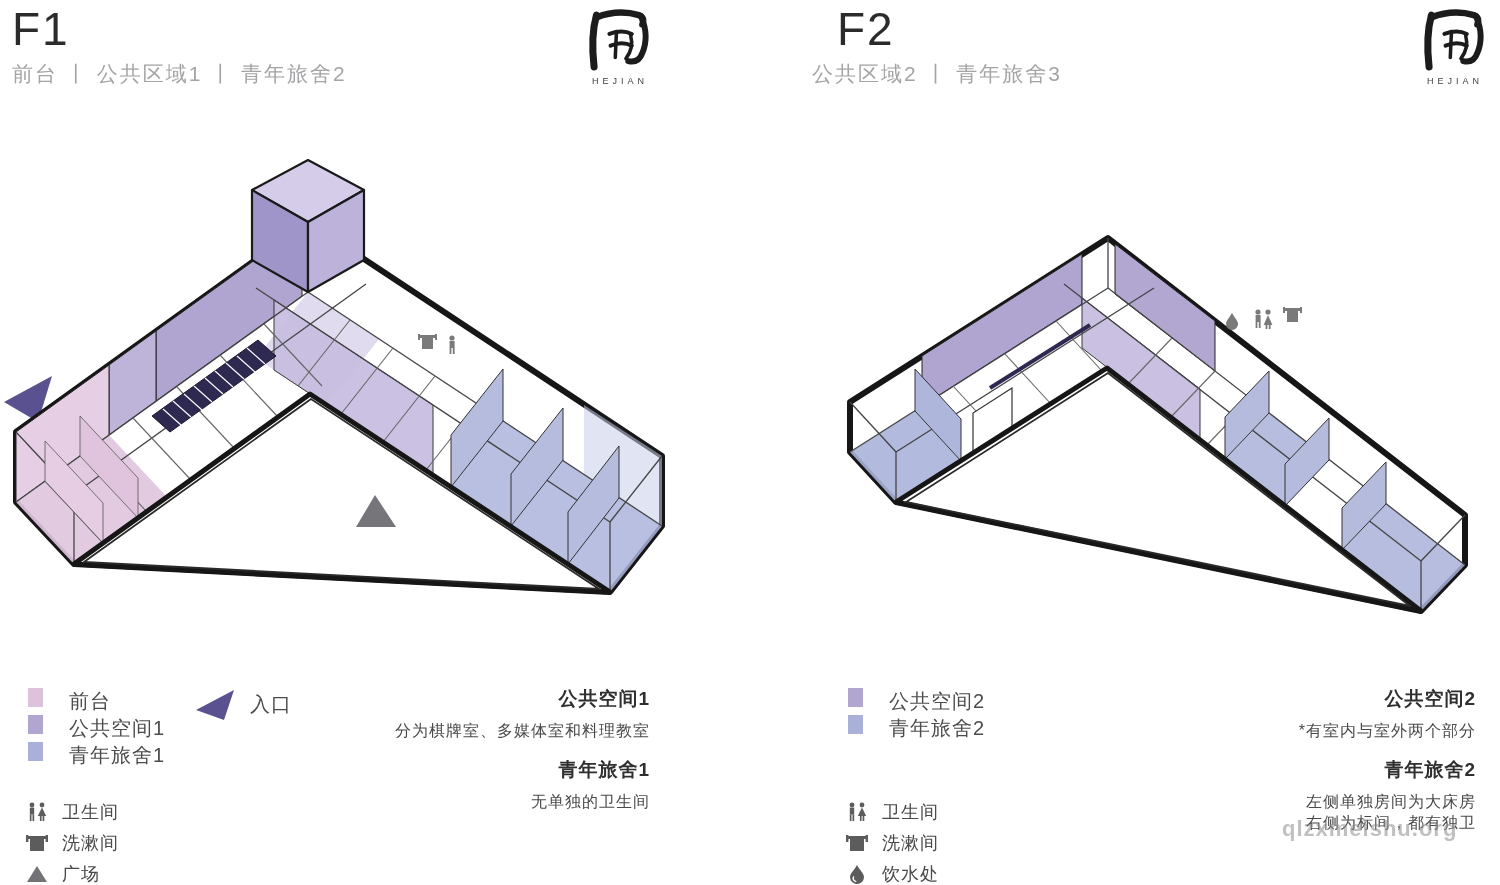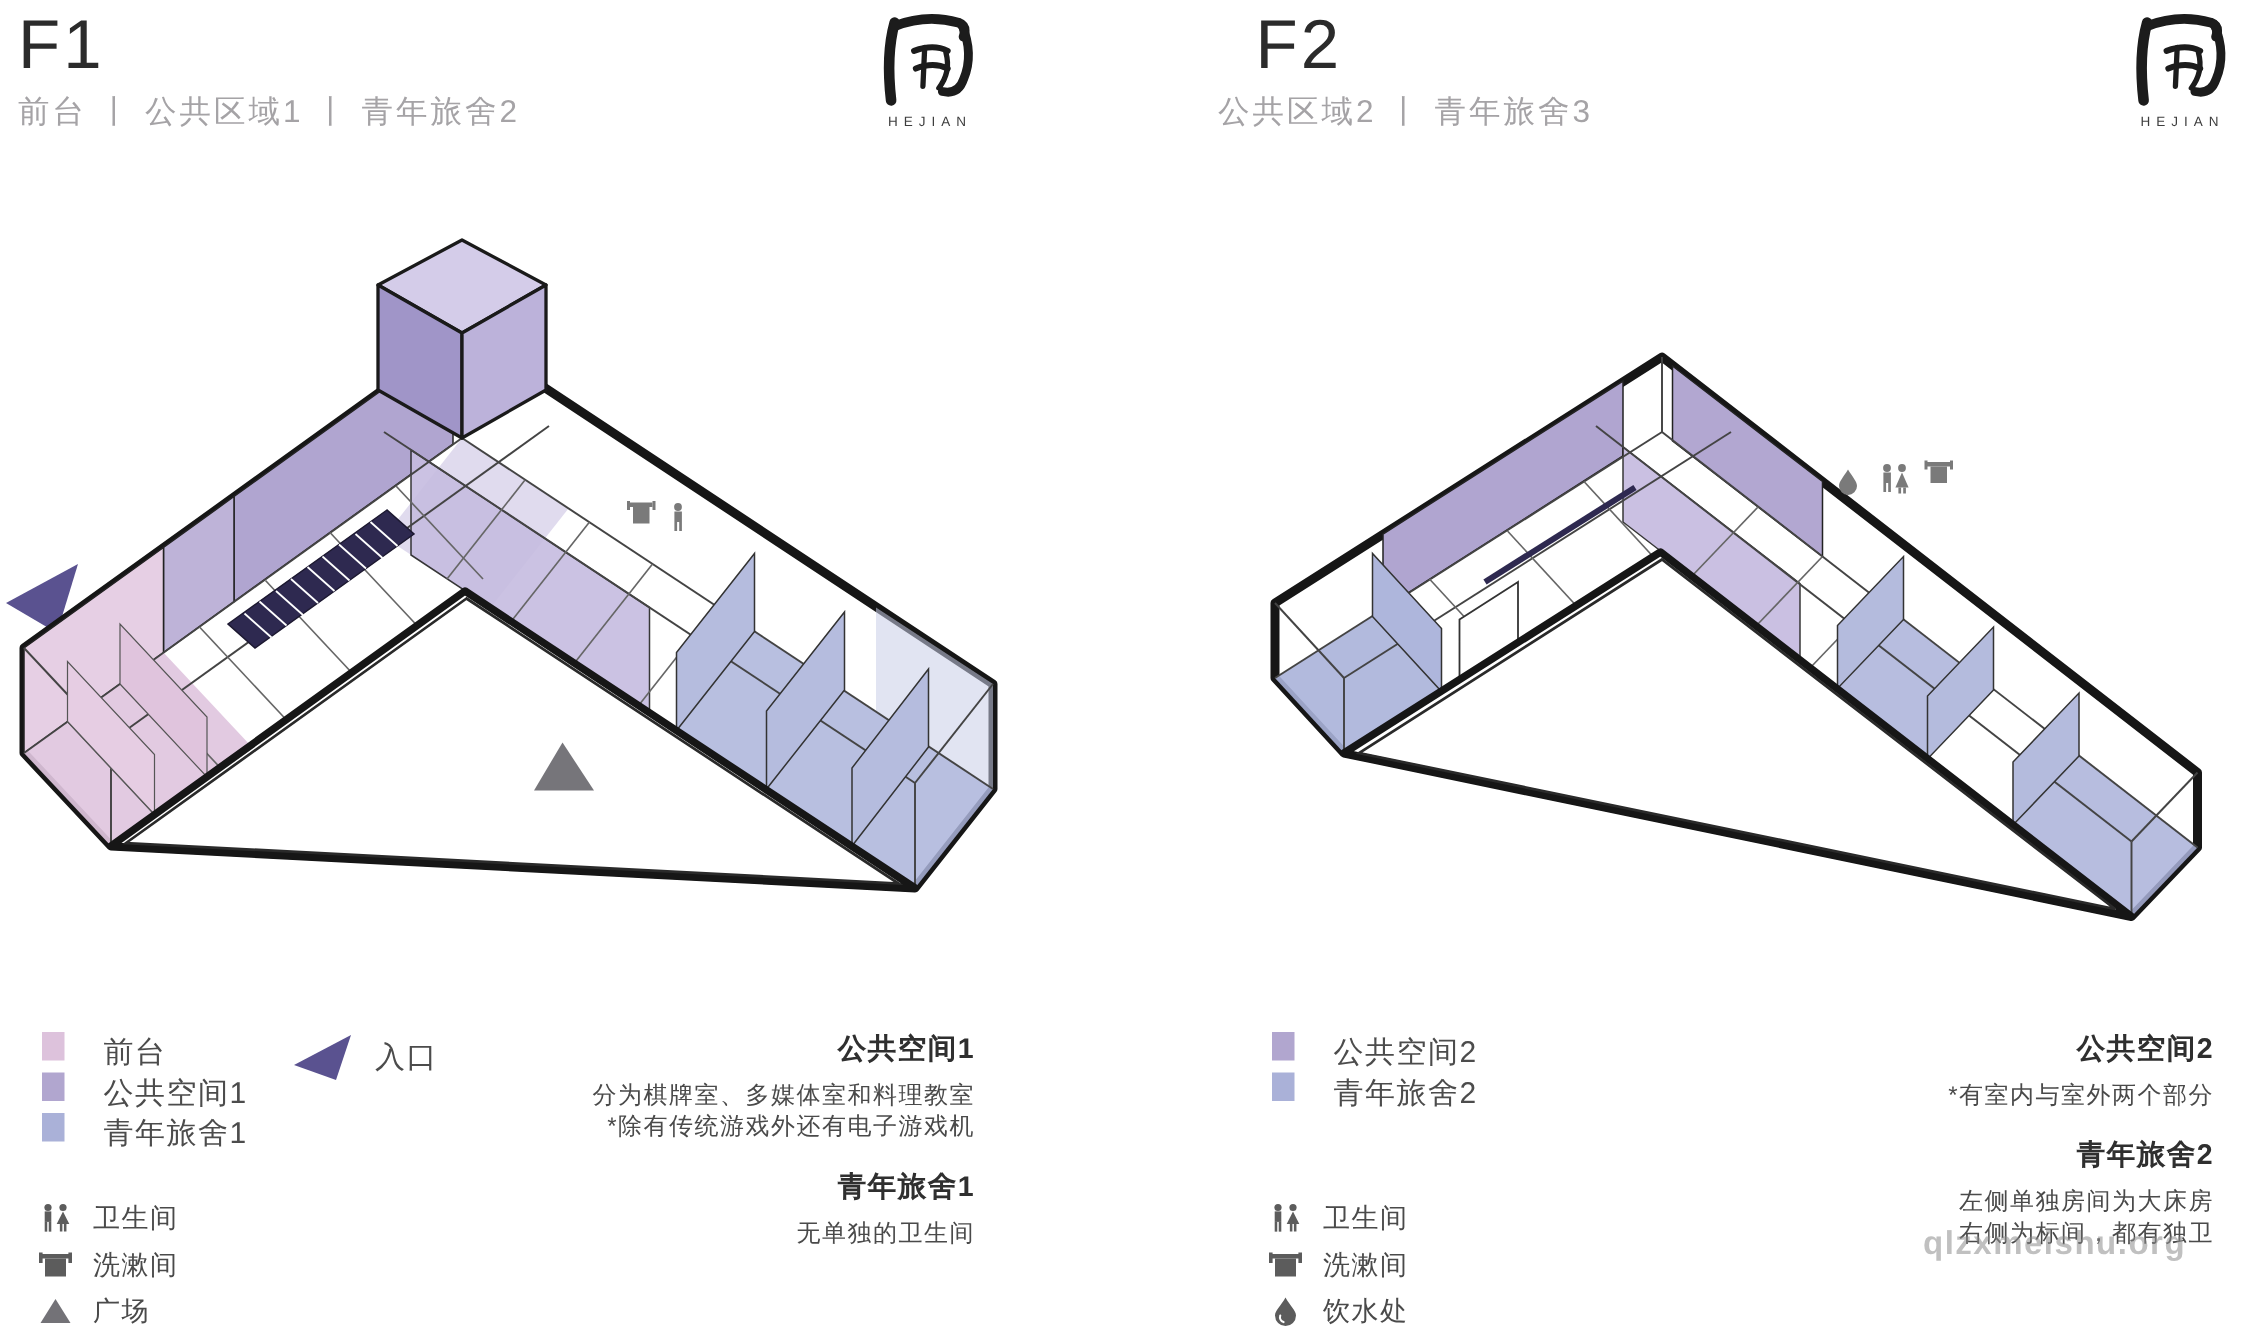--- a/index.html
+++ b/index.html
@@ -293,21 +293,20 @@
         </svg>
     </span>
     <span class="ic-label">广场</span>
   </div>
 </div>
 
 <div class="abs desc" style="left:230px;top:686px;">
   <div>
     <h3>公共空间1</h3>
     <p>分为棋牌室、多媒体室和料理教室</p>
-    <p>*除有传统游戏外还有电子游戏机</p>
   </div>
   <div class="sec2">
     <h3>青年旅舍1</h3>
     <p>无单独的卫生间</p>
   </div>
 </div>
 
 <div class="abs" style="left:848px;top:688px;">
   <div class="lg-row">
     <span class="sw sw-purple"></span>

